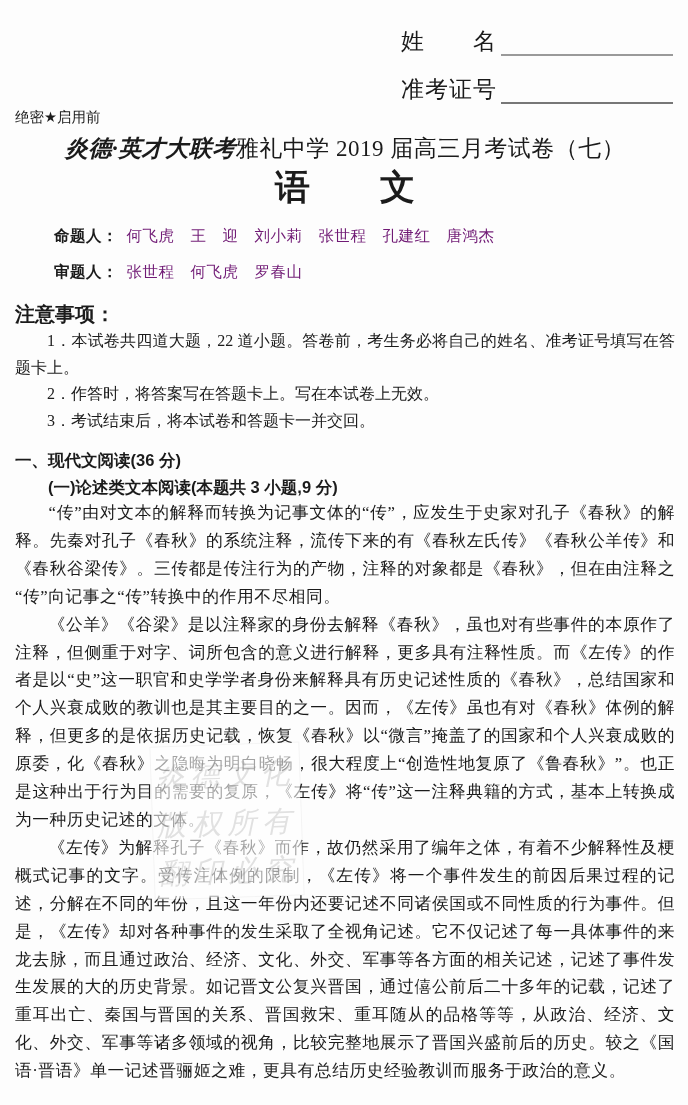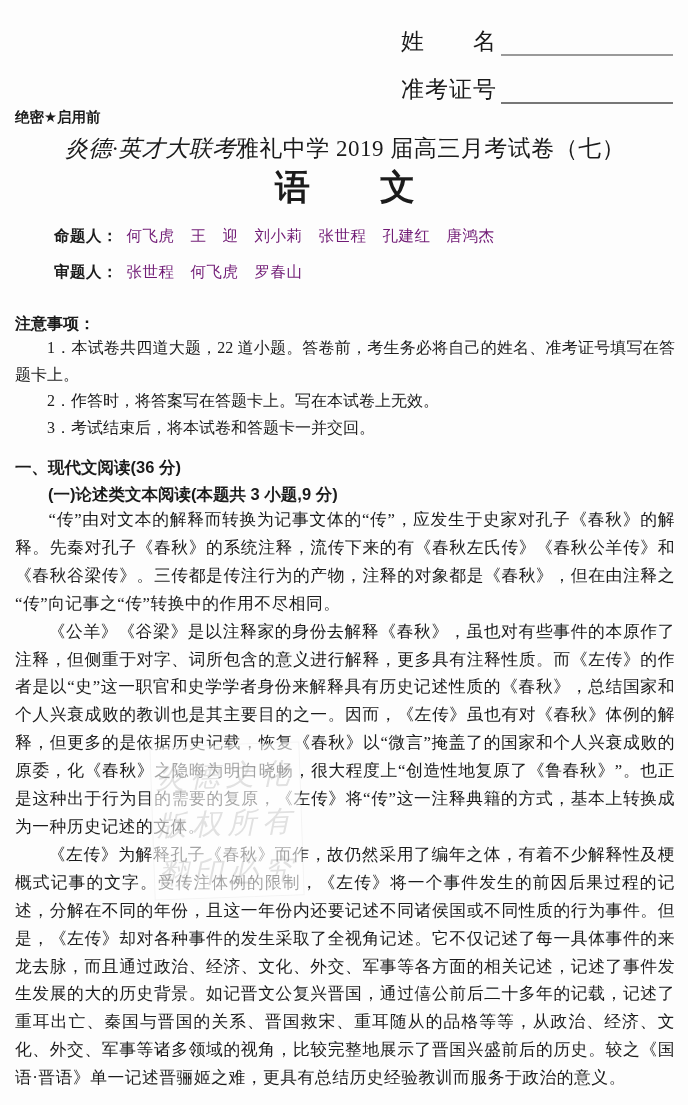--- a/index.html
+++ b/index.html
@@ -35,34 +35,34 @@
   .field-line {
     flex: 1;
     height: 1.1em;
     border-bottom: 2px solid #9a9a9a;
     margin-left: 4px;
   }
   .field-line.darker { border-bottom-color: #777; }
 
   .secrecy {
     font-family: "Liberation Sans", "DejaVu Sans", sans-serif;
-    font-weight: bold;
+    font-weight: normal;
     font-size: 14.5px;
     margin-top: 4px;
   }
 
   .exam-title {
     text-align: center;
     font-size: 23px;
     margin-top: 6px;
     white-space: nowrap;
     letter-spacing: 0.5px;
   }
   .exam-title .brand {
-    font-weight: normal;
+    font-weight: bold;
     font-style: italic;
   }
 
   .subject-title {
     text-align: center;
     font-family: "Liberation Sans", "DejaVu Sans", sans-serif;
     font-weight: bold;
     font-size: 35px;
     margin-bottom: 14px;
   }
@@ -76,22 +76,22 @@
   .people-row .p-label {
     font-family: "Liberation Sans", "DejaVu Sans", sans-serif;
     font-weight: bold;
     margin-right: 4px;
   }
   .people-row .p-names { color: #701a75; }
 
   .notice-heading {
     font-family: "Liberation Sans", "DejaVu Sans", sans-serif;
     font-weight: bold;
-    font-size: 16px;
-    margin-top: 31px;
+    font-size: 20px;
+    margin-top: 18px;
   }
   .notice-item {
     font-size: 16px;
     line-height: 26.5px;
     text-align: justify;
     text-indent: 2em;
   }
 
   .section-heading {
     font-family: "Liberation Sans", "DejaVu Sans", sans-serif;

